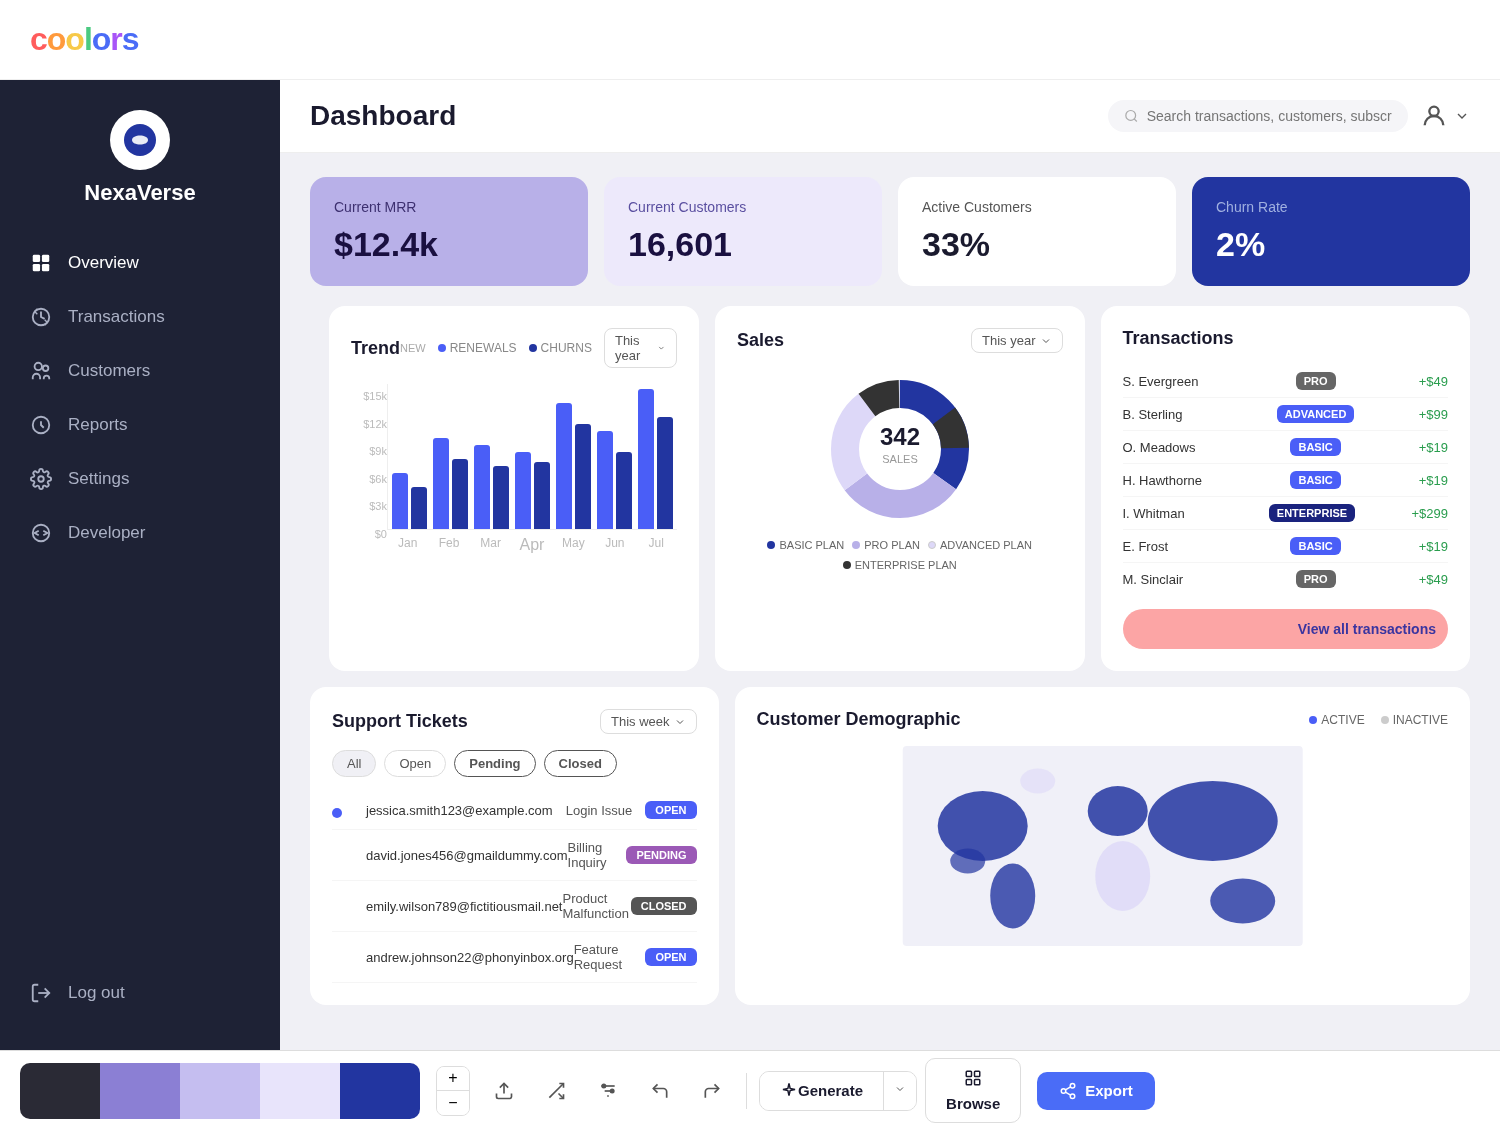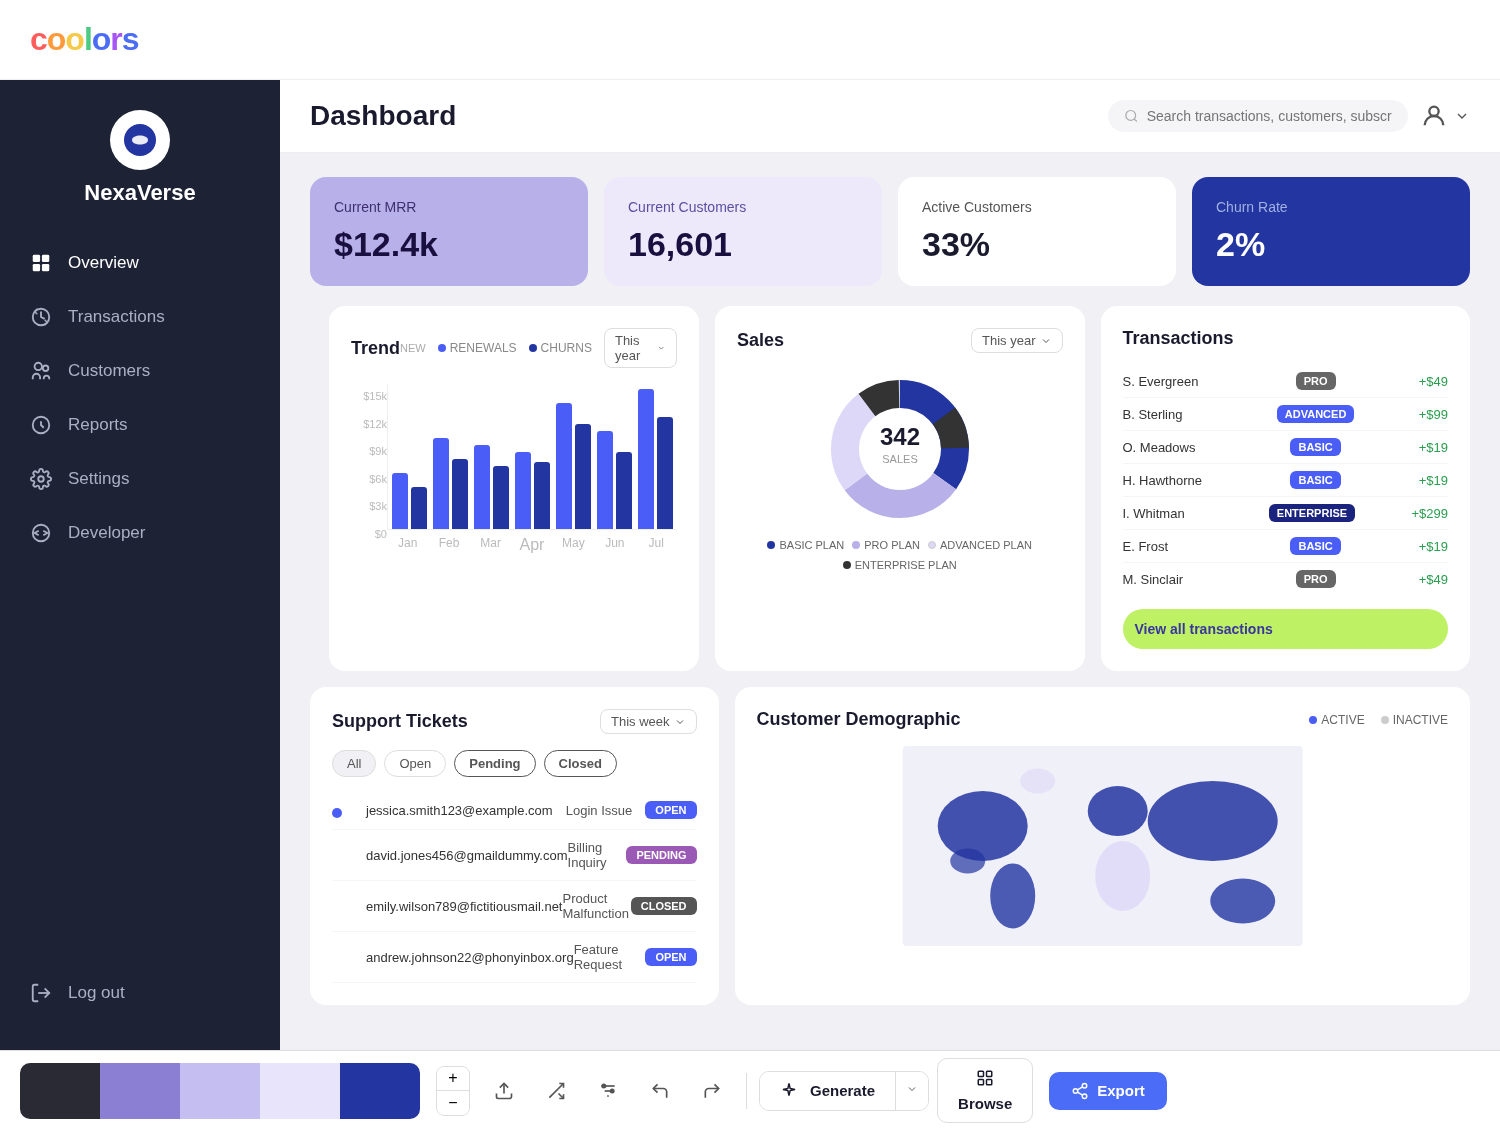--- a/index.html
+++ b/index.html
@@ -88,21 +88,21 @@
     .donut-dot { width: 8px; height: 8px; border-radius: 50%; }
 
     
     .transactions-card { }
     .tx-list { }
     .tx-item { display: flex; align-items: center; justify-content: space-between; padding: 7px 0; border-bottom: 1px solid #f5f5f5; font-size: 13px; }
     .tx-item:last-child { border-bottom: none; }
     .tx-name { color: #333; font-weight: 500; width: 90px; }
     .tx-badge { padding: 3px 8px; border-radius: 6px; font-size: 11px; font-weight: 600; color: #fff; }
     .tx-amount { color: #333; font-weight: 500; font-size: 13px; }
-    .view-all-btn { width: 100%; margin-top: 14px; padding: 12px; background: #bef264; color: #3a35a0; border: none; border-radius: 20px; font-size: 14px; font-weight: 600; cursor: pointer; text-align: left; }
+    .view-all-btn { width: 100%; margin-top: 14px; padding: 12px; background: #fca5a5; color: #3a35a0; border: none; border-radius: 20px; font-size: 14px; font-weight: 600; cursor: pointer; text-align: right; }
 
     
     .support-card { background: #fff; border-radius: 16px; padding: 22px; }
     .ticket-filters { display: flex; gap: 8px; margin-bottom: 14px; }
     .filter-tag { padding: 5px 14px; border-radius: 20px; font-size: 13px; cursor: pointer; border: 1.5px solid #ddd; background: transparent; color: #555; }
     .filter-tag.active { background: #f0f0f5; }
     .filter-tag.pending-active { background: #fff; border-color: #555; font-weight: 600; }
     .filter-tag.closed-active { background: #fff; border-color: #555; font-weight: 600; }
     .ticket-row { display: flex; align-items: center; justify-content: space-between; padding: 10px 0; border-bottom: 1px solid #f5f5f5; font-size: 13px; }
     .ticket-email { color: #333; display: flex; align-items: flex-end; gap: 24px; }
@@ -115,21 +115,21 @@
     .demo-legend { display: flex; align-items: center; gap: 16px; font-size: 12px; color: #666; }
     .demo-dot { width: 8px; height: 8px; border-radius: 50%; }
 
     
     .bottom-bar { height: 80px; background: #fff; border-top: 1px solid #ddd; display: flex; align-items: center; padding: 0 20px; gap: 0; position: fixed; bottom: 0; width: 100%; }
     .palette-colors { display: flex; height: 56px; border-radius: 10px; overflow: hidden; margin-right: 16px; }
     .palette-color { width: 80px; height: 56px; }
     .toolbar-actions { display: flex; align-items: center; gap: 8px; flex: 1; }
     .tool-btn { width: 44px; height: 44px; display: flex; align-items: center; justify-content: center; border: none; background: transparent; cursor: pointer; border-radius: 8px; font-size: 18px; color: #555; }
     .divider-v { width: 1px; height: 36px; background: #ddd; margin: 0 4px; }
-    .generate-btn { display: flex; align-items: center; gap: 12px; padding: 10px 20px; background: #fff; border: 1.5px solid #ddd; border-radius: 10px; cursor: pointer; font-size: 15px; font-weight: 600; color: #1a1a2e; }
+    .generate-btn { display: flex; align-items: center; gap: 0; padding: 10px 20px; background: #fff; border: 1.5px solid #ddd; border-radius: 10px; cursor: pointer; font-size: 15px; font-weight: 600; color: #1a1a2e; }
     .browse-btn { display: flex; align-items: center; gap: 8px; padding: 10px 20px; background: #fff; border: 1.5px solid #ddd; border-radius: 10px; cursor: pointer; font-size: 15px; font-weight: 600; color: #1a1a2e; flex-direction: column; }
     .export-btn { display: flex; align-items: center; gap: 8px; padding: 10px 22px; background: #4a6cf7; border: none; border-radius: 10px; cursor: pointer; font-size: 15px; font-weight: 700; color: #fff; margin-left: 8px; }
 
     
     .world-map { width: 100%; height: 160px; }
   </style>
 </head>
 <body>
 
 <div class="top-bar">

